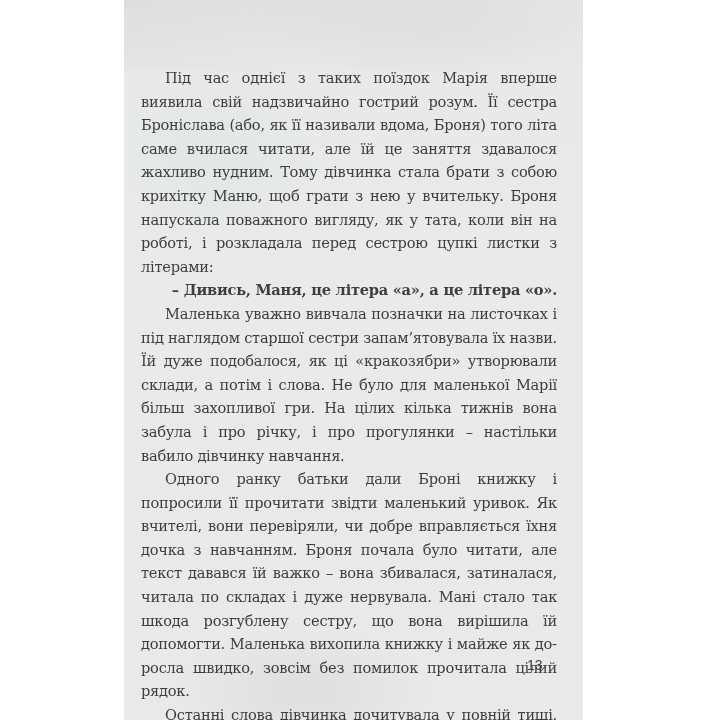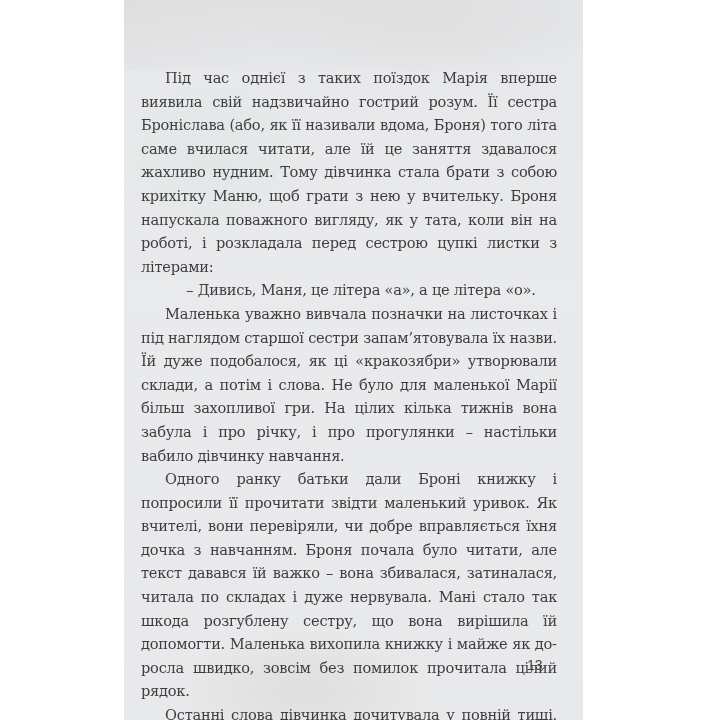--- a/index.html
+++ b/index.html
@@ -44,21 +44,22 @@
     letter-spacing: -0.25px;
     word-spacing: 0px;
   }
   .para {
     margin: 0;
     text-indent: 24px;
     text-align: justify;
     hyphens: manual;
   }
   .para.dialogue {
-    text-align: center;
+    text-align: right;
+    font-weight: bold;
   }
   .page-number {
     position: absolute;
     left: 403px;
     top: 657px;
     font-family: "Liberation Sans", "DejaVu Sans", sans-serif;
     font-size: 14px;
     color: #3e3e40;
   }
 </style>

